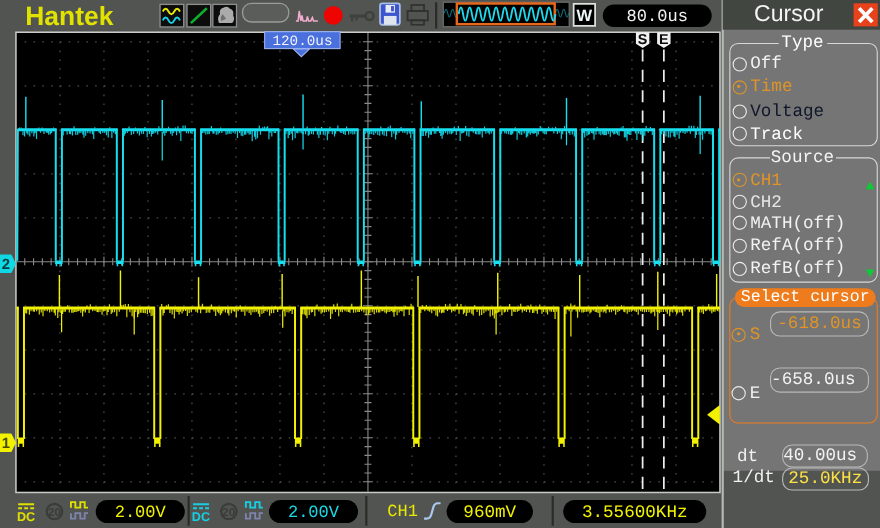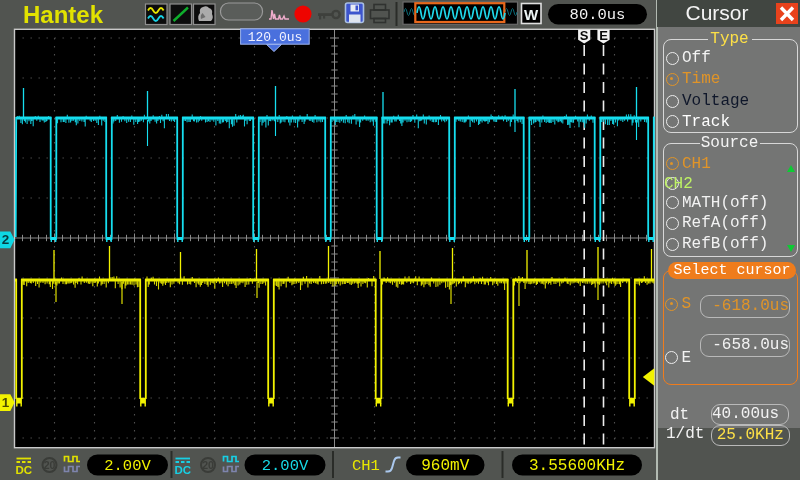--- a/index.html
+++ b/index.html
@@ -134,54 +134,54 @@
       <text x="577.0" y="21.3" font-size="16" fill="#f2f200" text-anchor="middle" font-family="Liberation Mono, monospace">3.55600KHz</text>
     </svg>
 <div style="position:absolute;left:657px;top:0;width:143px;height:428px;background:#747574">
       <div style="position:absolute;left:-1.5px;top:0;width:2px;height:480px;background:#b2bab2"></div>
       <div style="position:absolute;left:0;top:0;width:143px;height:27px;background:#414641"></div>
       <div style="position:absolute;left:0;top:1px;width:120px;height:25px;color:#f4f4f4;font:21px 'Liberation Sans',sans-serif;text-align:center">Cursor</div>
       <div style="position:absolute;left:119px;top:2.5px;width:22px;height:21.5px;background:#e8421c"><svg width="22" height="21.5" viewBox="0 0 22 21.5">
           <path d="M5,4.5 L17,17 M17,4.5 L5,17" stroke="#fff" stroke-width="3.4"></path>
         </svg></div>
       <div style="position:absolute;left:6px;top:39px;width:133px;height:92px;border:1.4px solid #d7d7d7;border-radius:8px"></div>
-      <div style="position:absolute;left:50.5px;top:30px;width:44px;height:18px;background:#747574;color:#fde047;font:16px 'Liberation Mono',monospace;text-align:center;line-height:18px">Type</div>
+      <div style="position:absolute;left:50.5px;top:30px;width:44px;height:18px;background:#747574;color:#ffffff;font:16px 'Liberation Mono',monospace;text-align:center;line-height:18px">Type</div>
       <div style="position:absolute;left:8.5px;top:51.5px;width:13px;height:13px;border:1.3px solid #ececec;border-radius:50%;box-sizing:border-box"></div>
       <div style="position:absolute;left:25px;top:48px;color:#f2f2f2;font:16px 'Liberation Mono',monospace;line-height:20px;white-space:pre">Off</div>
       <div style="position:absolute;left:8.5px;top:72.5px;width:13px;height:13px;border:1.3px solid #e09428;border-radius:50%;box-sizing:border-box">
         <div style="position:absolute;left:3.6px;top:3.6px;width:3.2px;height:3.2px;border-radius:50%;background:#e09428"></div>
       </div>
       <div style="position:absolute;left:25px;top:69px;color:#e09428;font:16px 'Liberation Mono',monospace;line-height:20px;white-space:pre">Time</div>
       <div style="position:absolute;left:8.5px;top:94.5px;width:13px;height:13px;border:1.3px solid #ececec;border-radius:50%;box-sizing:border-box"></div>
       <div style="position:absolute;left:25px;top:91px;color:#0f172a;font:16px 'Liberation Mono',monospace;line-height:20px;white-space:pre">Voltage</div>
       <div style="position:absolute;left:8.5px;top:115.0px;width:13px;height:13px;border:1.3px solid #ececec;border-radius:50%;box-sizing:border-box"></div>
       <div style="position:absolute;left:25px;top:111.5px;color:#ffffff;font:16px 'Liberation Mono',monospace;line-height:20px;white-space:pre">Track</div>
       <div style="position:absolute;left:6px;top:143px;width:133px;height:112px;border:1.4px solid #d7d7d7;border-radius:8px"></div>
       <div style="position:absolute;left:42.5px;top:134px;width:60px;height:18px;background:#747574;color:#f4f4f4;font:16px 'Liberation Mono',monospace;text-align:center;line-height:18px">Source</div>
       <div style="position:absolute;left:8.5px;top:157.0px;width:13px;height:13px;border:1.3px solid #e09428;border-radius:50%;box-sizing:border-box">
         <div style="position:absolute;left:3.6px;top:3.6px;width:3.2px;height:3.2px;border-radius:50%;background:#e09428"></div>
       </div>
       <div style="position:absolute;left:25px;top:153.5px;color:#e09428;font:16px 'Liberation Mono',monospace;line-height:20px;white-space:pre">CH1</div>
       <div style="position:absolute;left:8.5px;top:177.0px;width:13px;height:13px;border:1.3px solid #ececec;border-radius:50%;box-sizing:border-box"></div>
-      <div style="position:absolute;left:7px;top:173.5px;color:#bef264;font:16px 'Liberation Mono',monospace;line-height:20px;white-space:pre">CH2</div>
+      <div style="position:absolute;left:25px;top:173.5px;color:#e5e5e5;font:16px 'Liberation Mono',monospace;line-height:20px;white-space:pre">CH2</div>
       <div style="position:absolute;left:8.5px;top:196.0px;width:13px;height:13px;border:1.3px solid #ececec;border-radius:50%;box-sizing:border-box"></div>
       <div style="position:absolute;left:25px;top:192.5px;color:#f2f2f2;font:16px 'Liberation Mono',monospace;line-height:20px;white-space:pre">MATH(off)</div>
       <div style="position:absolute;left:8.5px;top:216.5px;width:13px;height:13px;border:1.3px solid #ececec;border-radius:50%;box-sizing:border-box"></div>
       <div style="position:absolute;left:25px;top:213px;color:#f2f2f2;font:16px 'Liberation Mono',monospace;line-height:20px;white-space:pre">RefA(off)</div>
       <div style="position:absolute;left:8.5px;top:237.5px;width:13px;height:13px;border:1.3px solid #ececec;border-radius:50%;box-sizing:border-box"></div>
       <div style="position:absolute;left:25px;top:234px;color:#f2f2f2;font:16px 'Liberation Mono',monospace;line-height:20px;white-space:pre">RefB(off)</div>
       <div style="position:absolute;left:130px;top:165px;width:0;height:0;border-left:4.5px solid transparent;border-right:4.5px solid transparent;border-bottom:7.5px solid #0ccc33"></div>
       <div style="position:absolute;left:130px;top:245px;width:0;height:0;border-left:4.5px solid transparent;border-right:4.5px solid transparent;border-top:7.5px solid #0ccc33"></div>
       <div style="position:absolute;left:6px;top:270px;width:133px;height:113px;border:1.4px solid #ef7c1c;border-radius:8px"></div>
       <div style="position:absolute;left:11px;top:262px;width:128px;height:17px;background:#ef7c1c;border-radius:8.5px;color:#fff;font:15px 'Liberation Mono',monospace;text-align:center;line-height:17px">Select cursor</div>
       <div style="position:absolute;left:8px;top:297.5px;width:13px;height:13px;border:1.3px solid #e09428;border-radius:50%;box-sizing:border-box">
         <div style="position:absolute;left:3.6px;top:3.6px;width:3.2px;height:3.2px;border-radius:50%;background:#e09428"></div>
       </div>
       <div style="position:absolute;left:24.5px;top:294px;color:#e09428;font:16px 'Liberation Mono',monospace;line-height:20px;white-space:pre">S</div>
       <div style="position:absolute;left:8px;top:351.0px;width:13px;height:13px;border:1.3px solid #ececec;border-radius:50%;box-sizing:border-box"></div>
       <div style="position:absolute;left:24.5px;top:347.5px;color:#f2f2f2;font:16px 'Liberation Mono',monospace;line-height:20px;white-space:pre">E</div>
-      <div style="position:absolute;left:43px;top:295px;width:90px;height:23px;border:1.3px solid #b9b9b9;border-radius:9px;box-sizing:border-box;color:#e09428;font:16px 'Liberation Mono',monospace;text-align:right;line-height:21px">-618.0us</div>
-      <div style="position:absolute;left:43px;top:334px;width:90px;height:23px;border:1.3px solid #b9b9b9;border-radius:9px;box-sizing:border-box;color:#f2f2f2;font:16px 'Liberation Mono',monospace;text-align:right;line-height:21px">-658.0us</div>
+      <div style="position:absolute;left:43px;top:283px;width:90px;height:23px;border:1.3px solid #b9b9b9;border-radius:9px;box-sizing:border-box;color:#e09428;font:16px 'Liberation Mono',monospace;text-align:center;line-height:21px">-618.0us</div>
+      <div style="position:absolute;left:43px;top:334px;width:90px;height:23px;border:1.3px solid #b9b9b9;border-radius:9px;box-sizing:border-box;color:#f2f2f2;font:16px 'Liberation Mono',monospace;text-align:left;line-height:21px">-658.0us</div>
       <div style="position:absolute;left:13px;top:406px;color:#f2f2f2;font:16px 'Liberation Mono',monospace">dt</div>
       <div style="position:absolute;left:9px;top:425px;color:#f2f2f2;font:16px 'Liberation Mono',monospace">1/dt</div>
       <div style="position:absolute;left:54px;top:403.5px;width:77.5px;height:21px;border:1.3px solid #b9b9b9;border-radius:9px;box-sizing:border-box;color:#f2f2f2;font:16px 'Liberation Mono',monospace;line-height:19px">40.00us</div>
       <div style="position:absolute;left:54px;top:425px;width:78.5px;height:21px;border:1.3px solid #b9b9b9;border-radius:9px;box-sizing:border-box;color:#fde047;font:16px 'Liberation Mono',monospace;text-align:center;line-height:19px">25.0KHz</div>
     </div>
 </div>
 </body></html>

